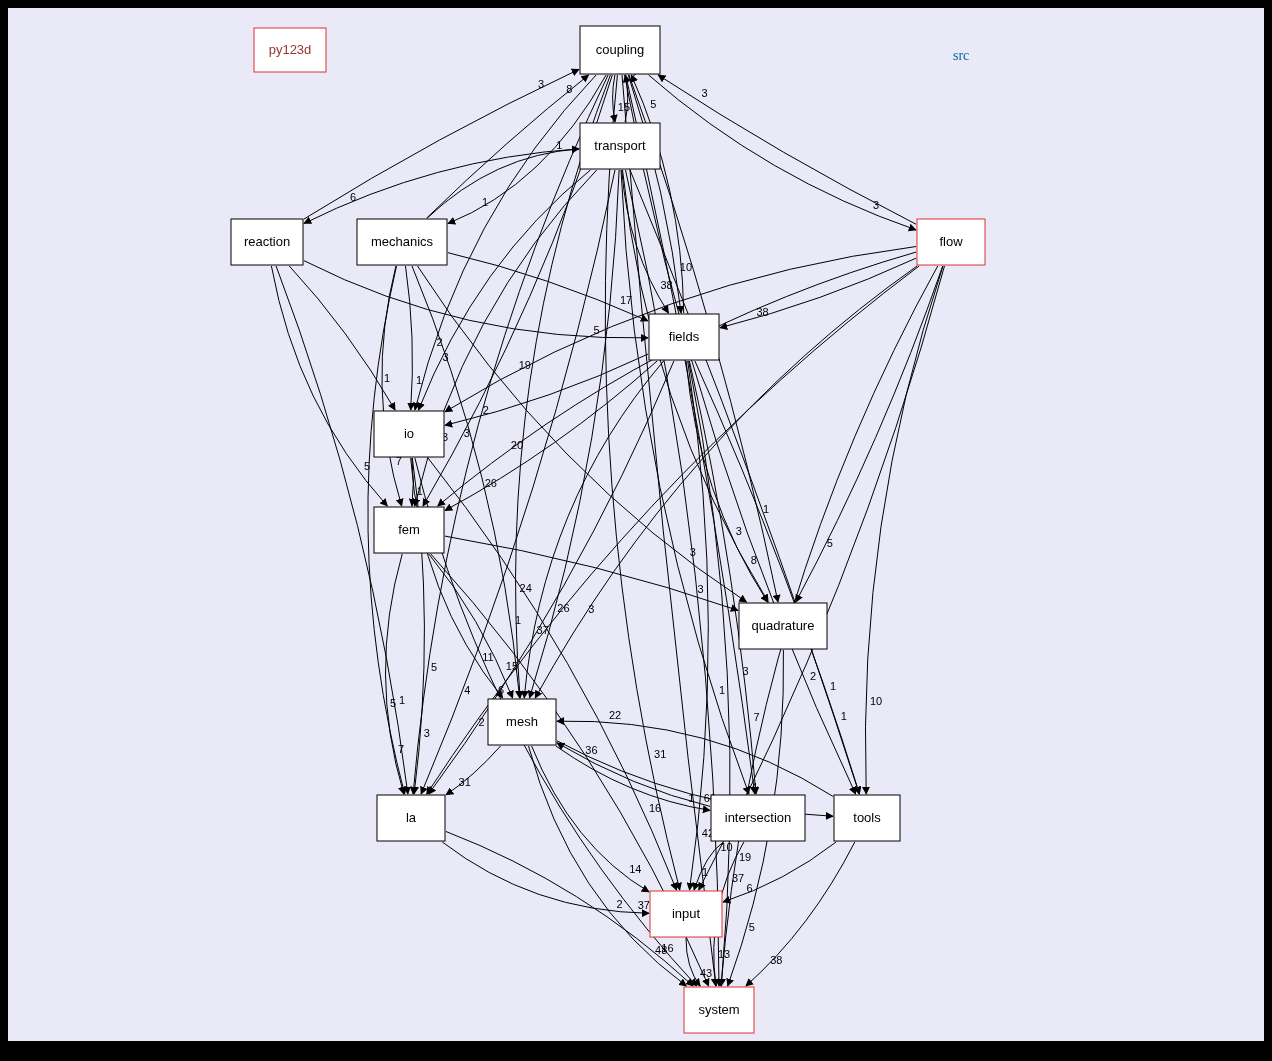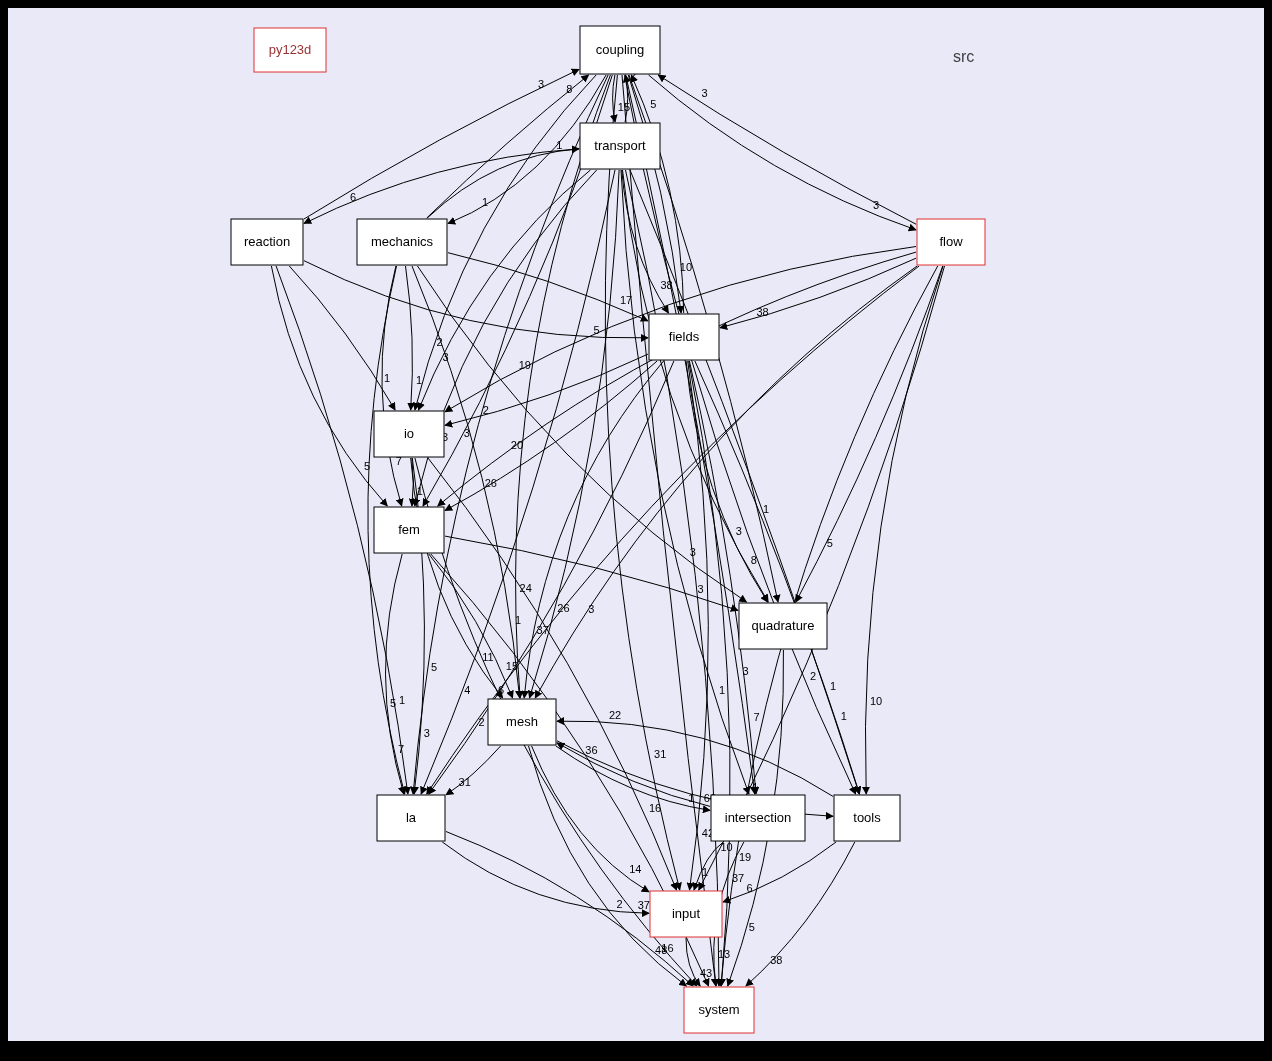--- a/index.html
+++ b/index.html
@@ -13,21 +13,21 @@
   #canvas{
     position:absolute;
     left:8px;top:8px;
     width:1256px;height:1033px;
     background:#e9e9f8;
   }
   #graph{position:absolute;left:0;top:0;}
   #src-label{
     position:absolute;
     top:40px;left:945px;
-    font-size:16px;color:#404040;
+    font-size:14px;color:#0369a1;font-family:Liberation Serif, serif;
   }
   .node-rect{fill:#ffffff;stroke-width:1;}
   .node-text{font-size:13px;}
   .edge{fill:none;stroke:#000;stroke-width:1;}
   .edge-label{font-size:11px;fill:#000;}
 </style>
 </head>
 <body>
 
 <div id="frame">

